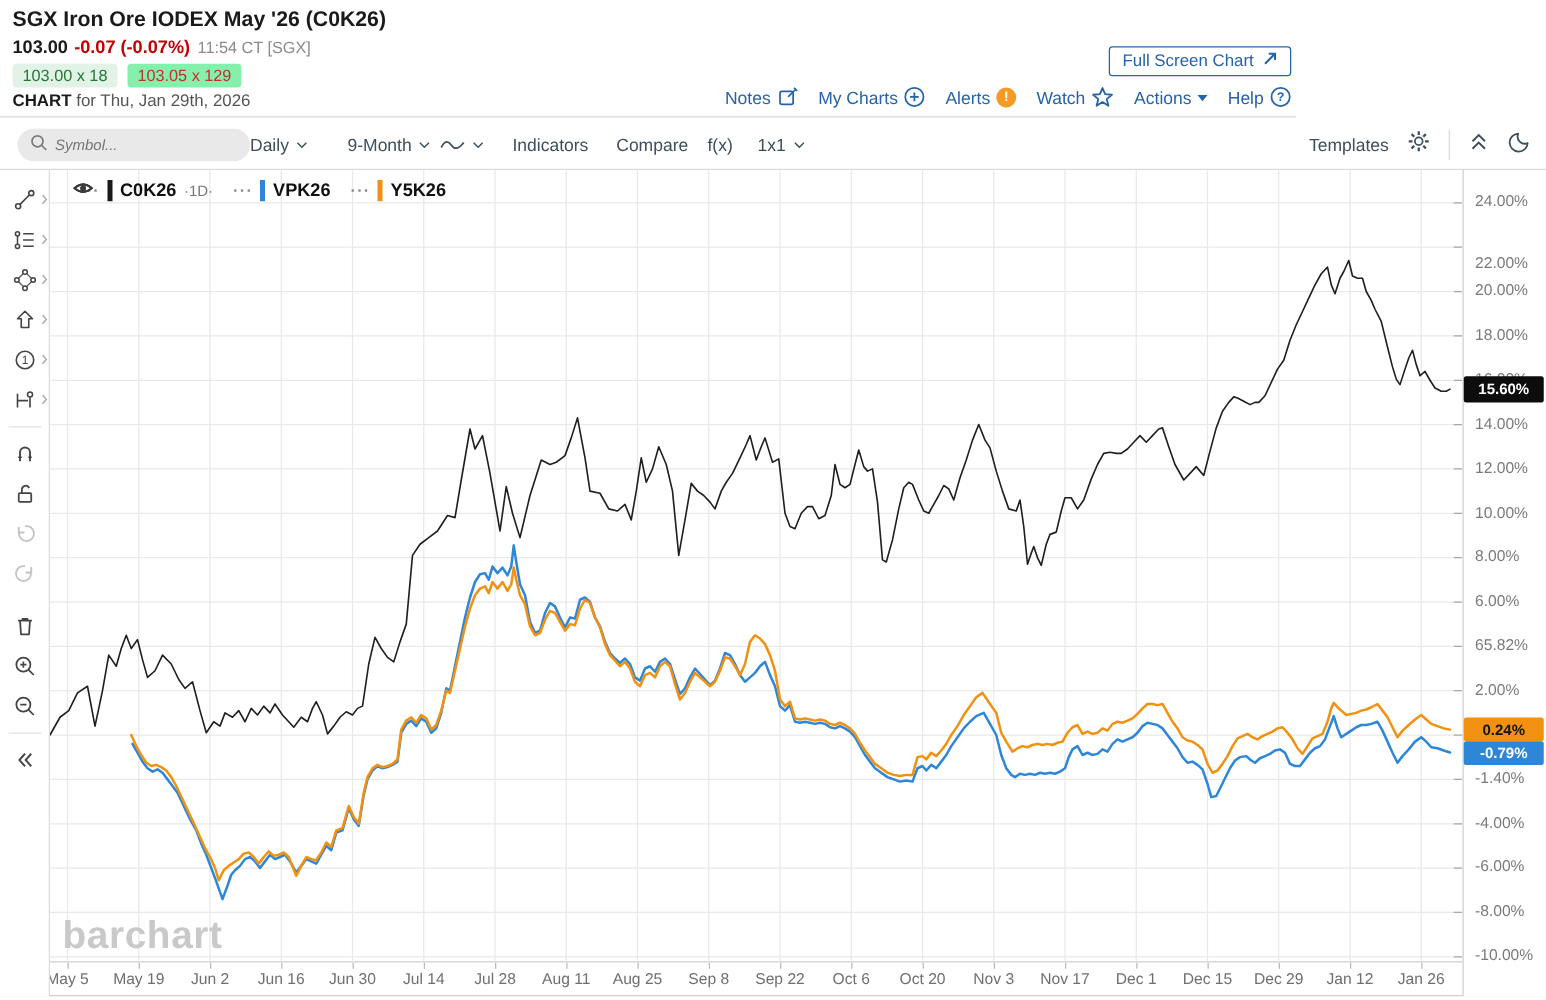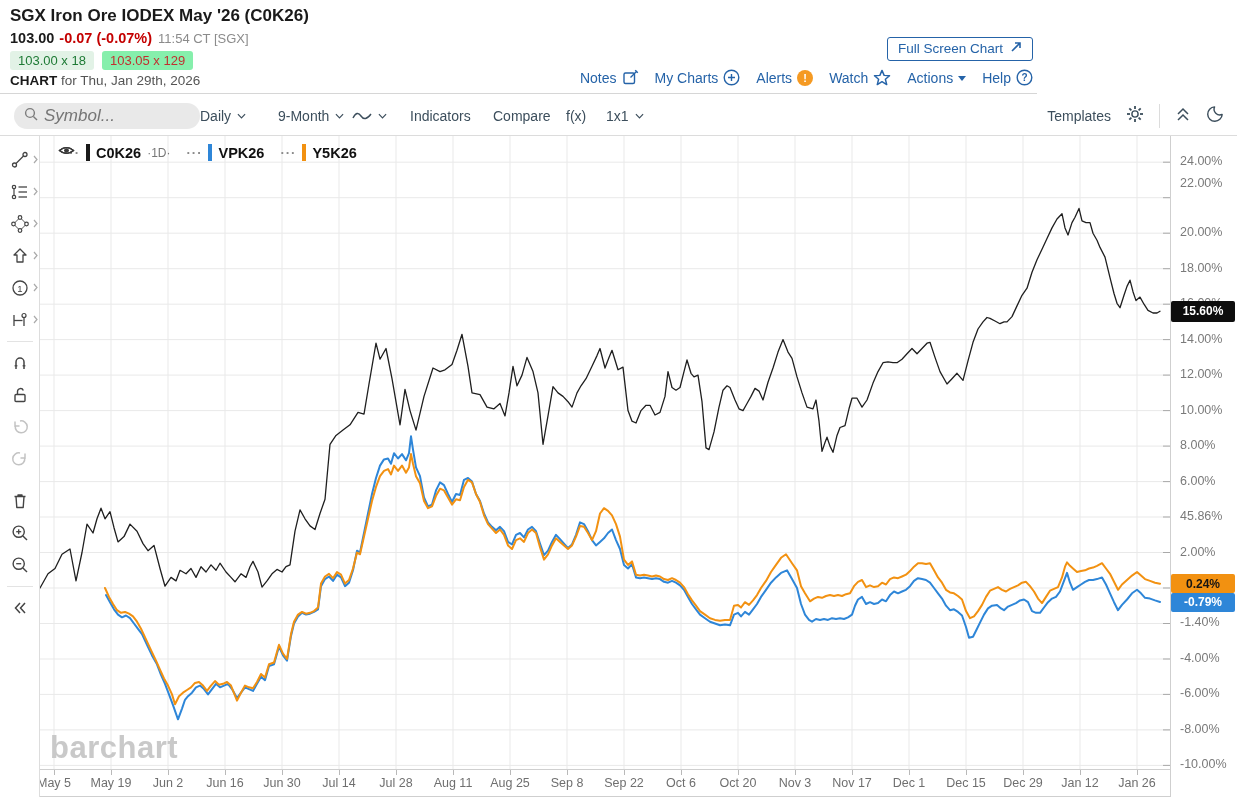--- a/index.html
+++ b/index.html
@@ -21,21 +21,21 @@
   .fullscreen-btn { position:absolute; right:4px; top:37px; border:1px solid #2563a8; color:#2563a8; font-size:13.5px; padding:3px 10px 4px 10px; border-radius:3px; background:#fff; display:flex; align-items:center; gap:7px; cursor:pointer; }
   .quick-links { position:absolute; right:4px; top:69px; display:flex; align-items:center; gap:16px; font-size:14px; color:#2563a8; }
   .qlink { display:flex; align-items:center; gap:5px; cursor:pointer; }
   .qlink svg { display:block; }
   .alert-dot { width:16px; height:16px; border-radius:50%; background:#f59a23; color:#fff; font-size:11px; font-weight:bold; display:flex; align-items:center; justify-content:center; }
   .caret-dn { width:0; height:0; border-left:4px solid transparent; border-right:4px solid transparent; border-top:5px solid #2563a8; margin-top:2px; }
 
   
   .tbar { position:absolute; left:0; top:95px; width:1237px; height:41px; border-bottom:1px solid #dcdcdc; background:#fff; display:flex; align-items:center; }
   .search-pill { position:absolute; left:14px; top:8px; width:186px; height:26px; background:#e9e9e9; border-radius:13px; display:flex; align-items:center; padding:0 10px; gap:6px; }
-  .search-pill input { border:none; background:transparent; outline:none; font-style:italic; font-size:17px; color:#701a75; width:140px; font-family:"Liberation Sans", sans-serif; }
+  .search-pill input { border:none; background:transparent; outline:none; font-style:italic; font-size:12px; color:#701a75; width:140px; font-family:"Liberation Sans", sans-serif; }
   .tb-item { position:absolute; top:0; height:41px; display:flex; align-items:center; gap:6px; font-size:14px; color:#3c4e5c; cursor:pointer; }
   .chev { width:9px; height:6px; }
   .tb-right { position:absolute; right:0; top:0; height:41px; display:flex; align-items:center; gap:14px; padding-right:12px; }
   .tb-div { width:1px; height:24px; background:#dcdcdc; }
 
   
   .main { position:absolute; left:0; top:136px; width:1237px; height:661px; border-bottom:1px solid #cfcfcf; }
   .tools { position:absolute; left:0; top:0; width:40px; height:661px; border-right:1px solid #ddd; background:#fff; display:flex; flex-direction:column; align-items:center; padding-top:8px; }
   .tool { width:40px; height:32px; display:flex; align-items:center; justify-content:center; position:relative; cursor:pointer; }
   .tool .subchev { position:absolute; right:2px; top:11px; }
@@ -469,30 +469,30 @@
         <div class="xtick" style="left: 983px;"></div>
         <div class="xl" style="left: 983px;">Dec 29</div>
         <div class="xtick" style="left: 1040px;"></div>
         <div class="xl" style="left: 1040px;">Jan 12</div>
         <div class="xtick" style="left: 1097px;"></div>
         <div class="xl" style="left: 1097px;">Jan 26</div>
       </div>
 
     <div class="yaxis" id="yaxis">
         <div class="yl" style="top: 18.24px;">24.00%</div>
-        <div class="yl" style="top: 40px;">22.00%</div>
+        <div class="yl" style="top: 67px;">22.00%</div>
         <div class="yl" style="top: 89.2px;">20.00%</div>
         <div class="yl" style="top: 124.68px;">18.00%</div>
         <div class="yl" style="top: 160.16px;">16.00%</div>
         <div class="yl" style="top: 195.64px;">14.00%</div>
         <div class="yl" style="top: 231.12px;">12.00%</div>
         <div class="yl" style="top: 266.6px;">10.00%</div>
         <div class="yl" style="top: 302.08px;">8.00%</div>
         <div class="yl" style="top: 337.56px;">6.00%</div>
-        <div class="yl" style="top: 373.04px;">45.86%</div>
+        <div class="yl" style="top: 373.04px;">65.82%</div>
         <div class="yl" style="top: 408.52px;">2.00%</div>
         <div class="yl" style="top: 444px;">0.00%</div>
         <div class="yl" style="top: 479.48px;">-1.40%</div>
         <div class="yl" style="top: 514.96px;">-4.00%</div>
         <div class="yl" style="top: 550.44px;">-6.00%</div>
         <div class="yl" style="top: 585.92px;">-8.00%</div>
         <div class="yl" style="top: 621.4px;">-10.00%</div>
         <div class="badge" style="top: 164.8px; height: 21px; background: rgb(13, 13, 13); color: rgb(255, 255, 255);">15.60%</div>
         <div class="badge" style="top: 438.2px; height: 19px; background: rgb(242, 145, 17); color: rgb(20, 20, 20);">0.24%</div>
         <div class="badge" style="top: 456.5px; height: 19px; background: rgb(46, 134, 216); color: rgb(255, 255, 255);">-0.79%</div>

